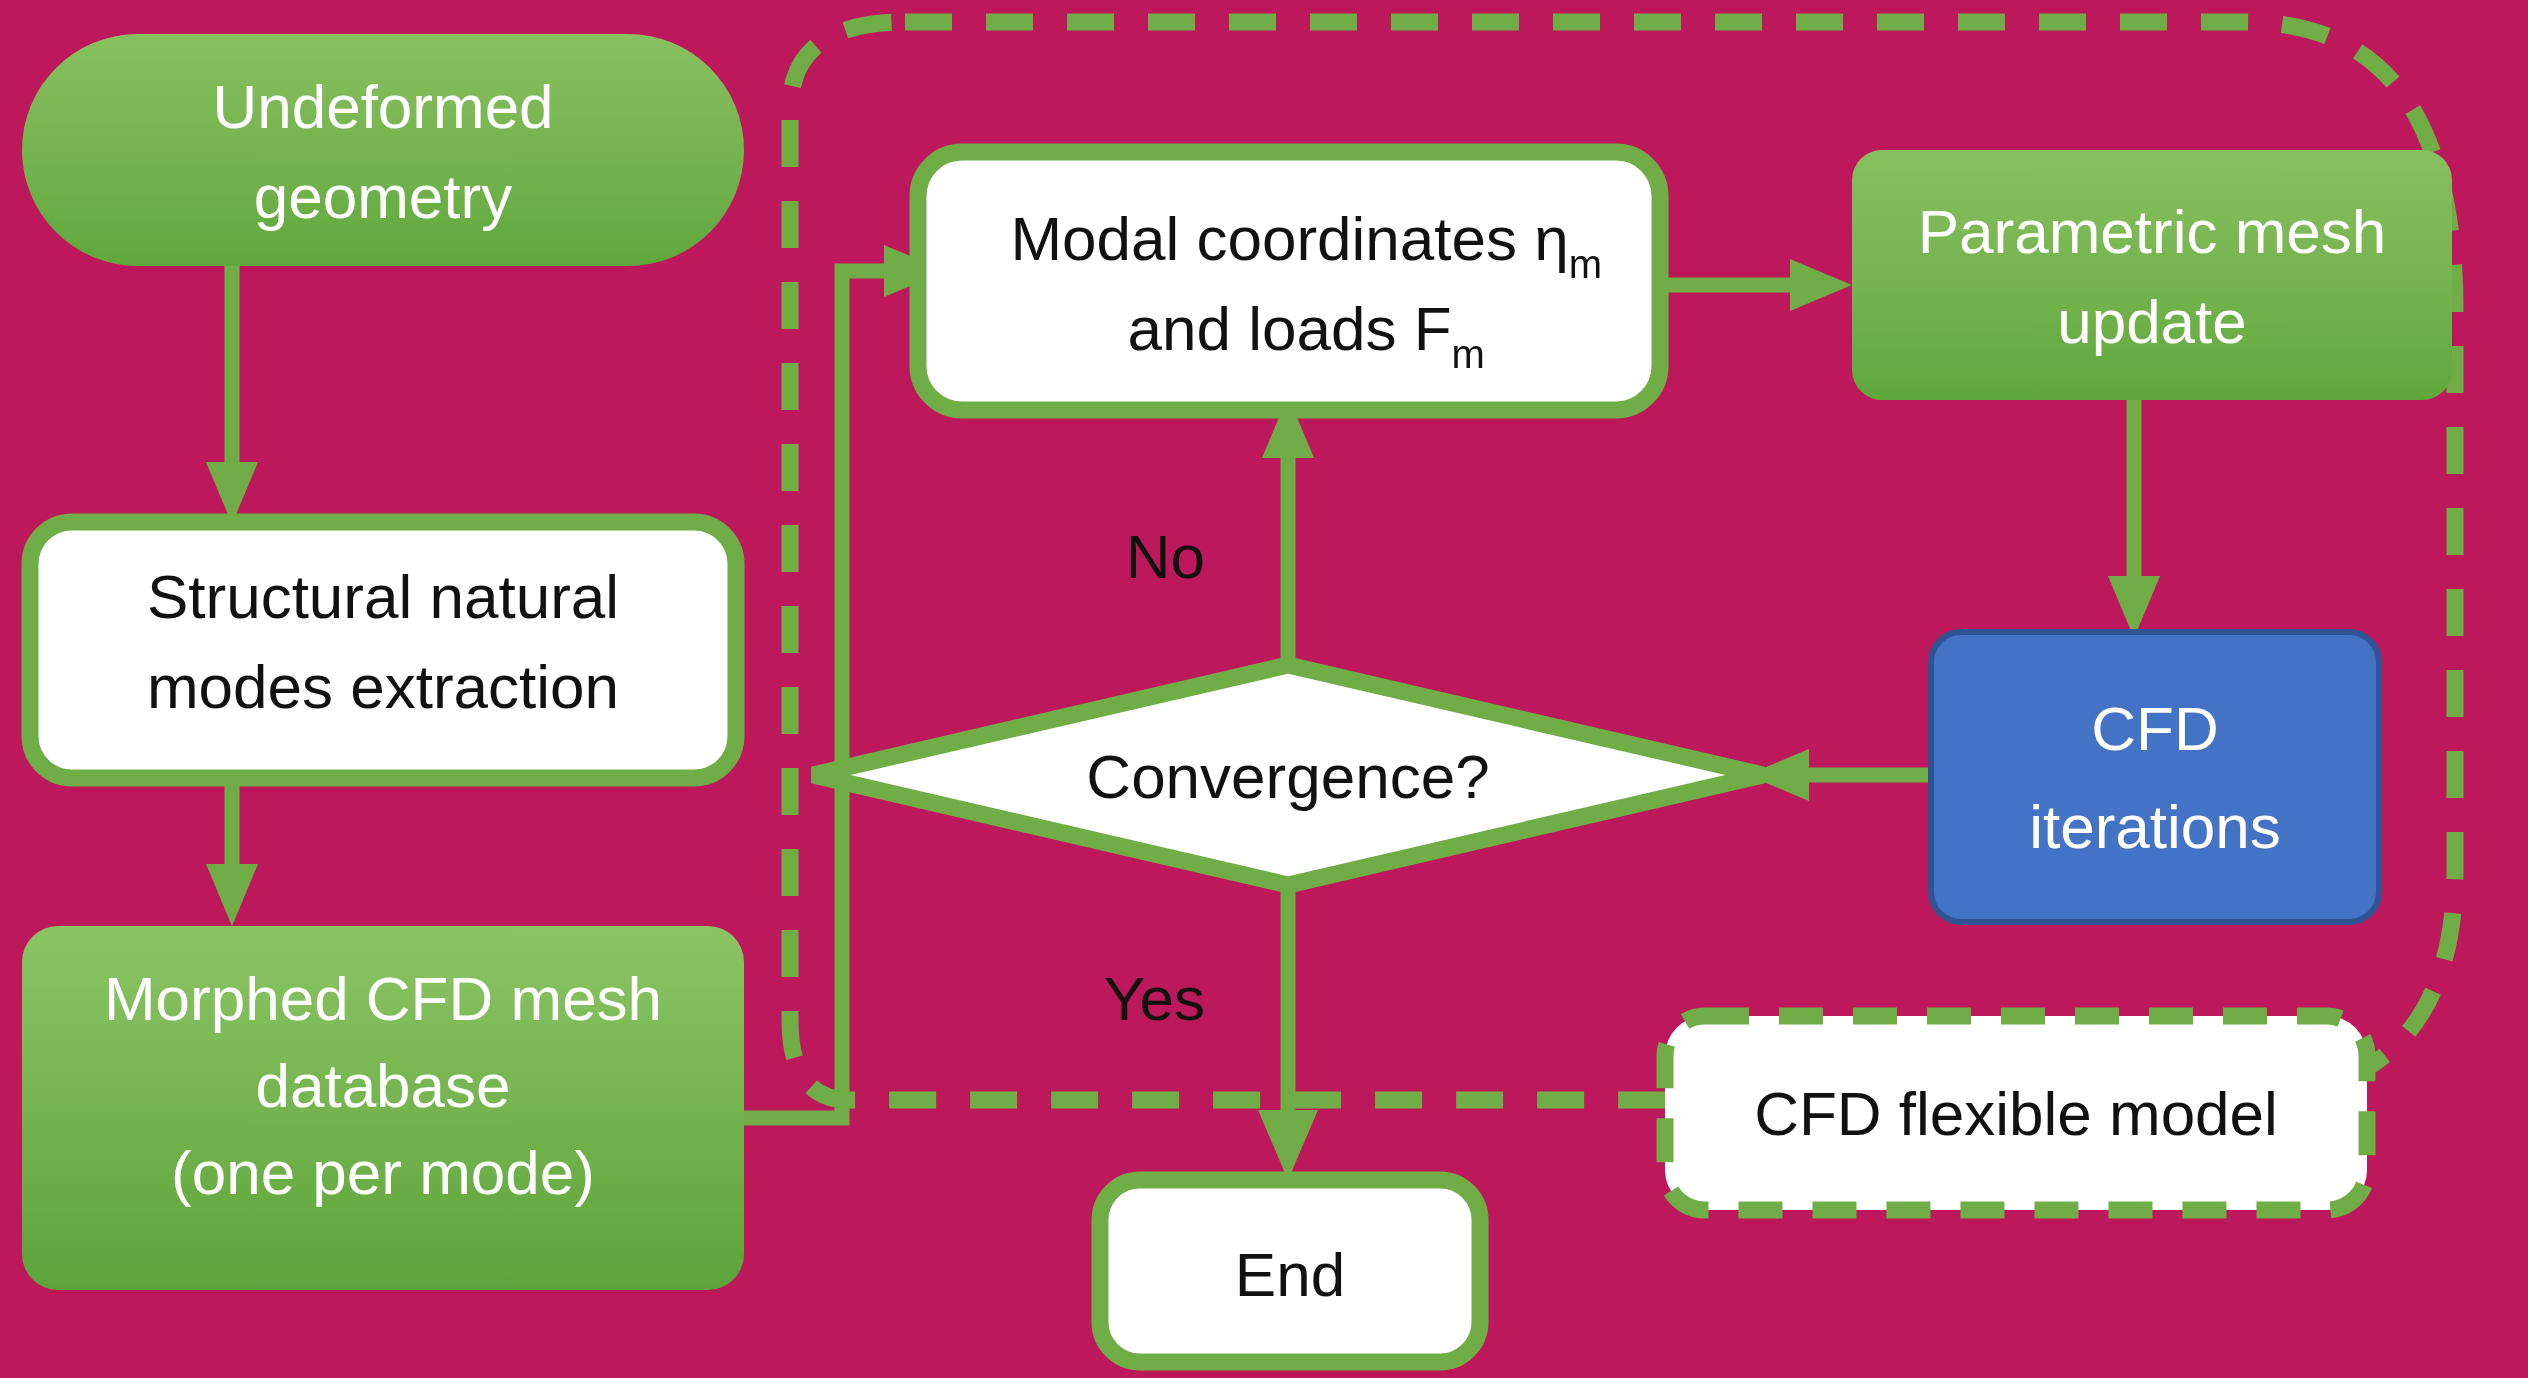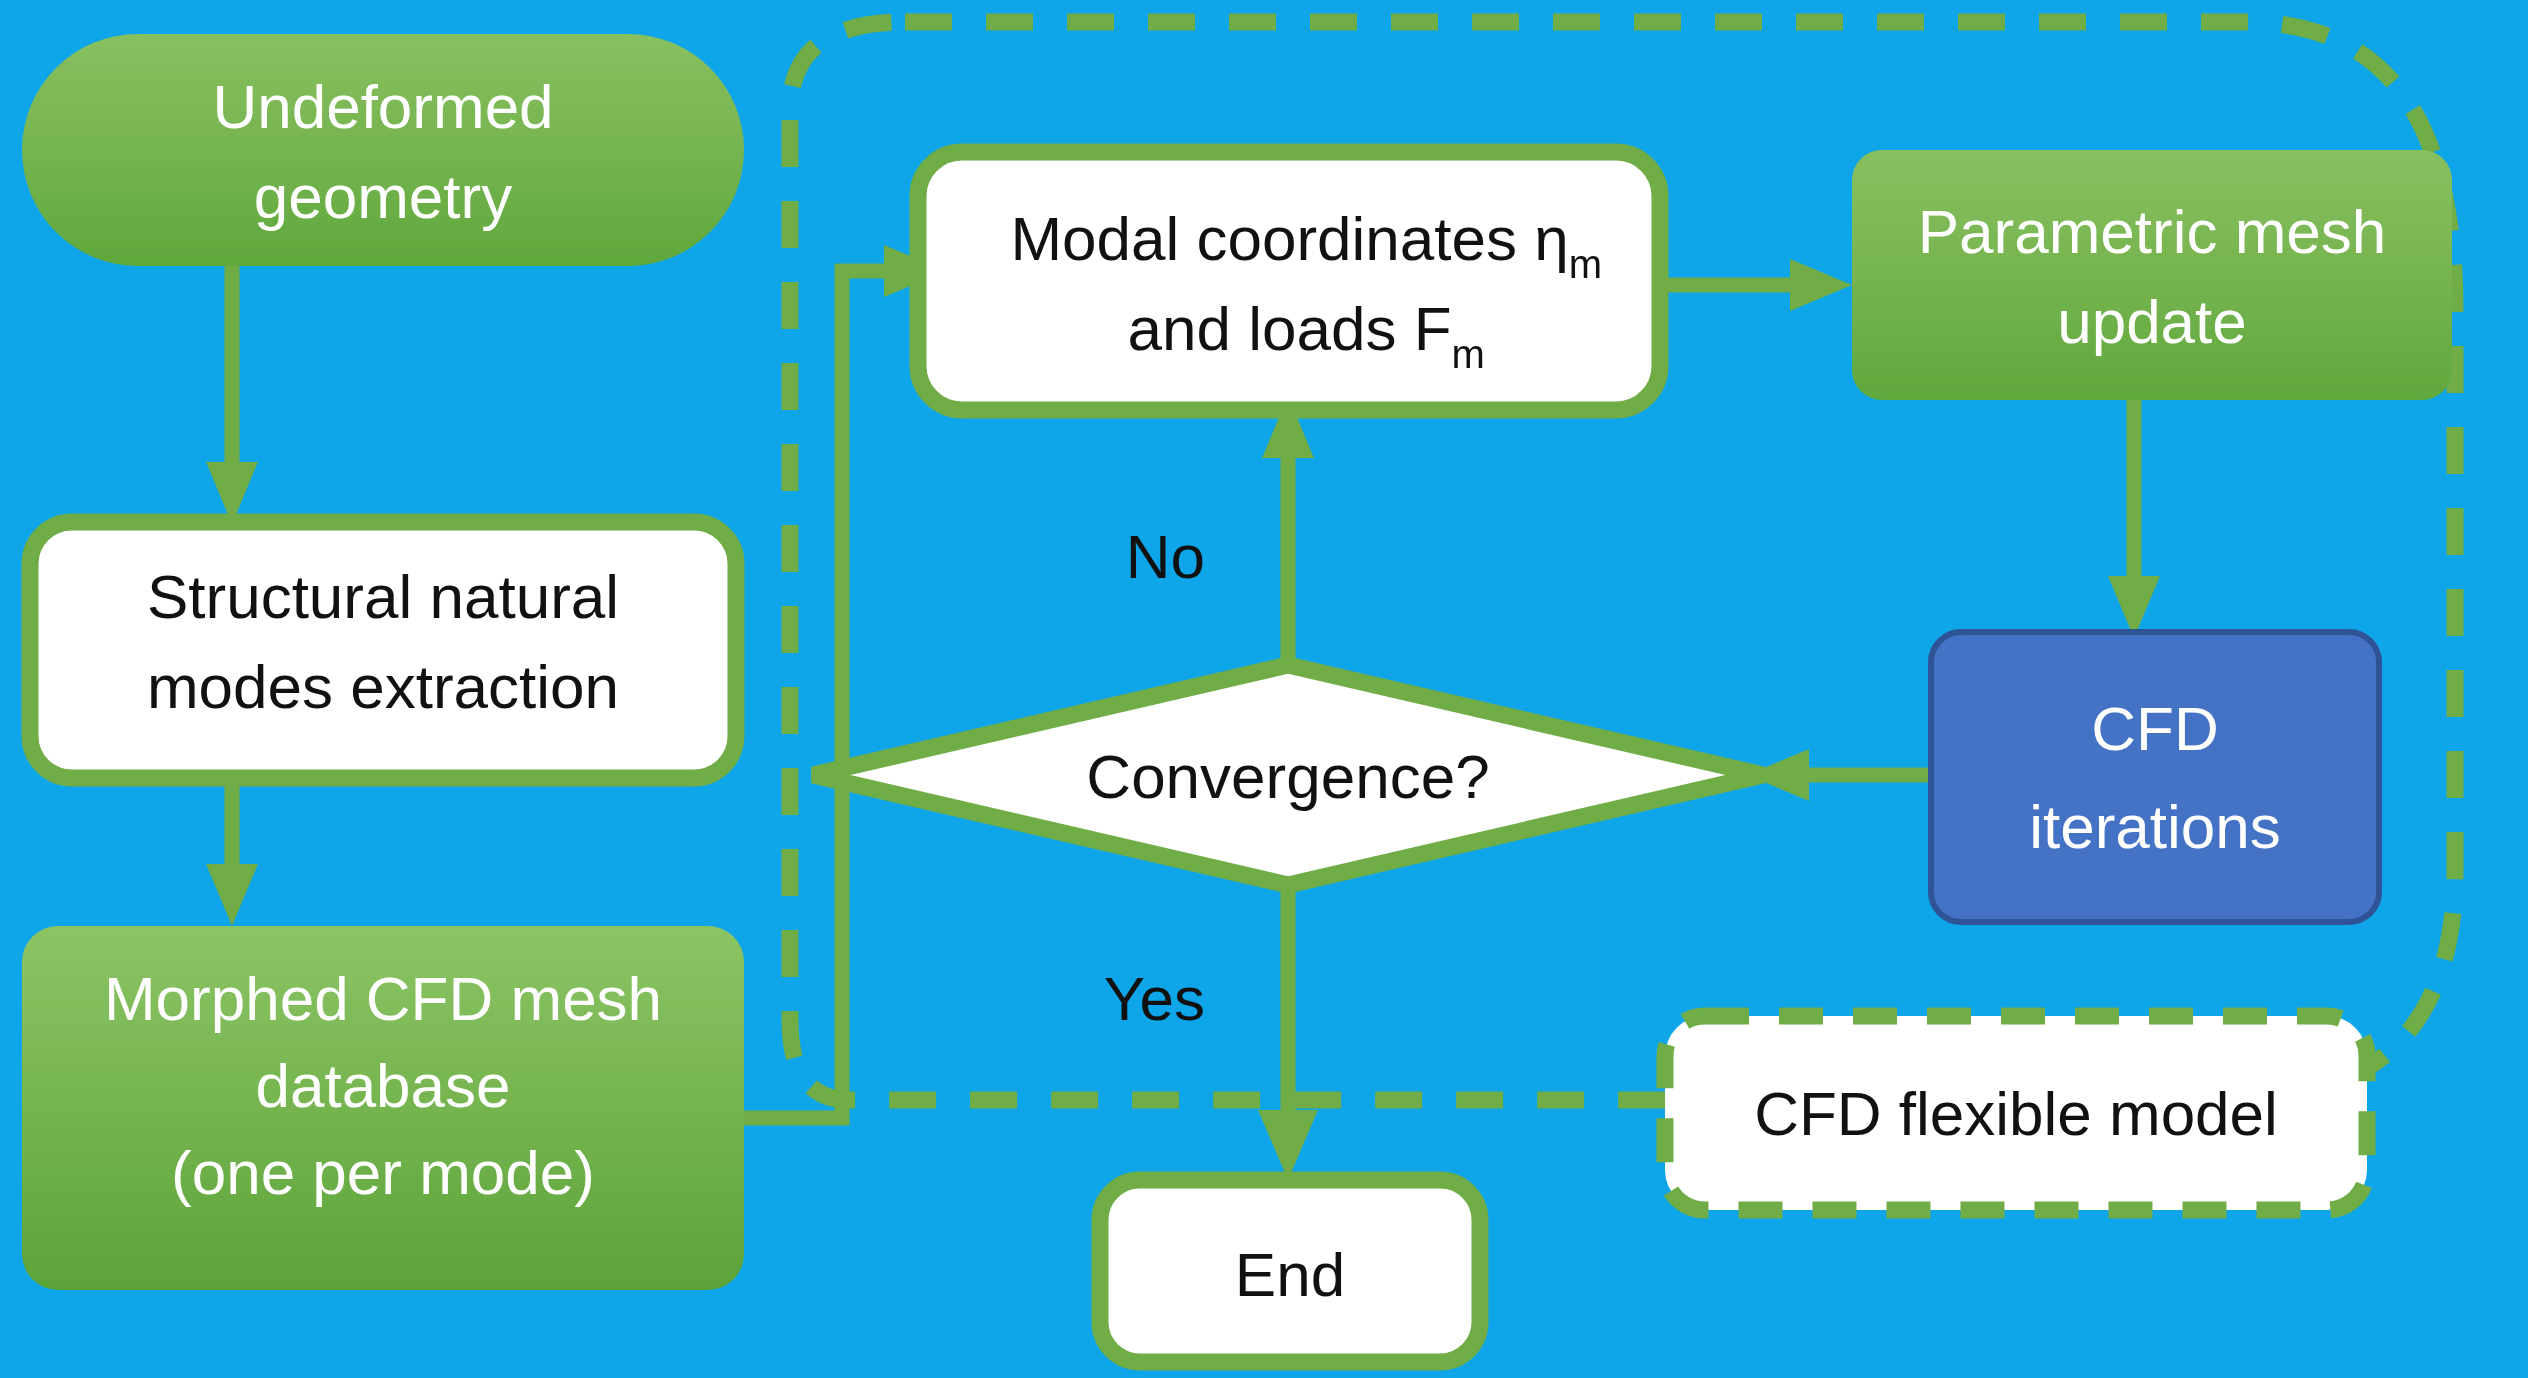--- a/index.html
+++ b/index.html
@@ -10,21 +10,21 @@
   body {
     width: 2528px;
     height: 1378px;
     font-family: "Liberation Sans", sans-serif;
     overflow: hidden;
   }
   #stage {
     position: relative;
     width: 2528px;
     height: 1378px;
-    background: #0ea5e9;
+    background: #be185d;
   }
   svg.diagram {
     position: absolute;
     left: 0;
     top: 0;
     width: 2528px;
     height: 1378px;
   }
   .node-label {
     font-family: "Liberation Sans Narrow", "Liberation Sans", sans-serif;

